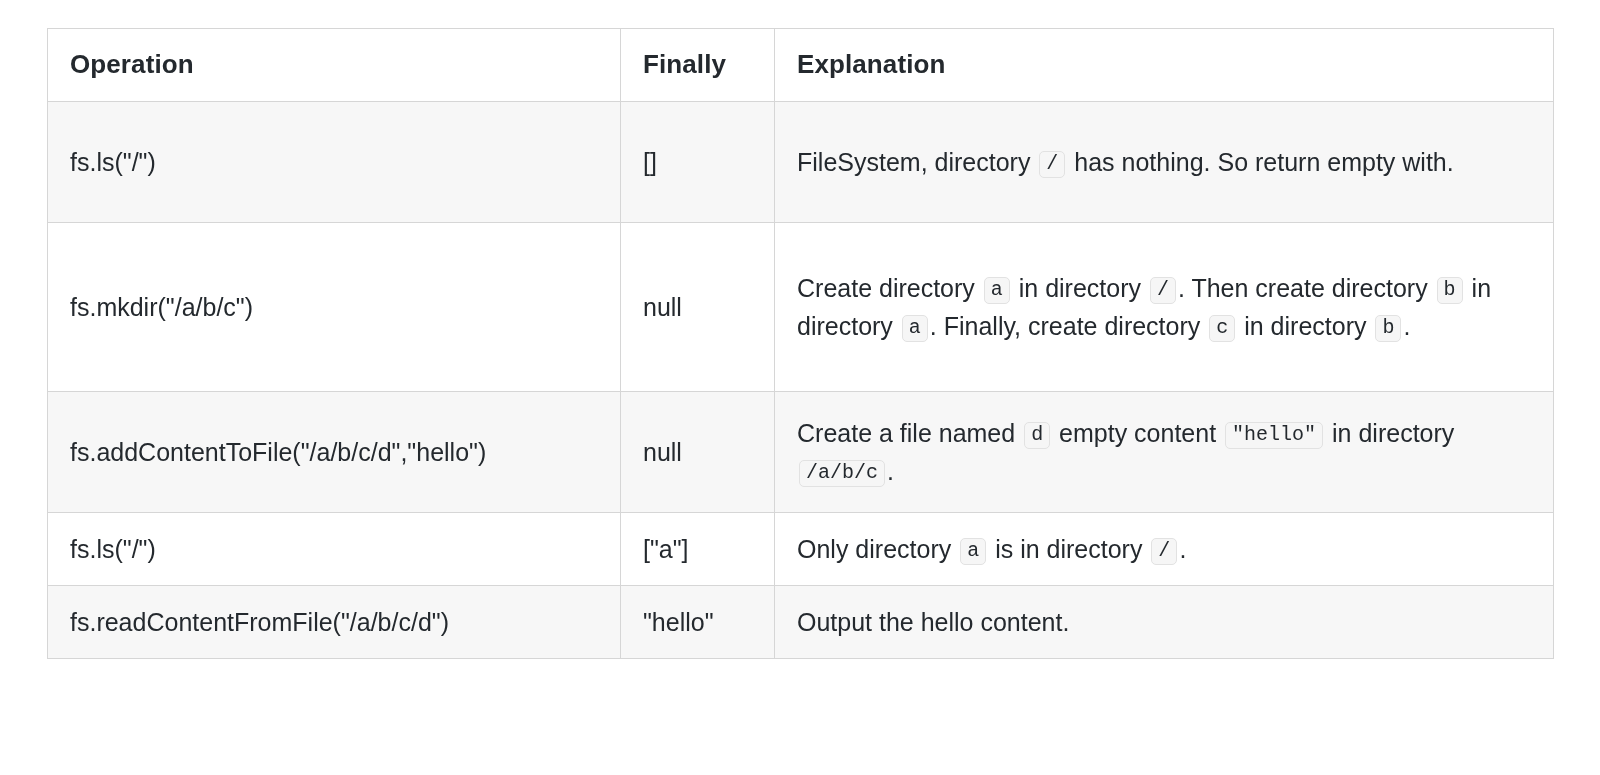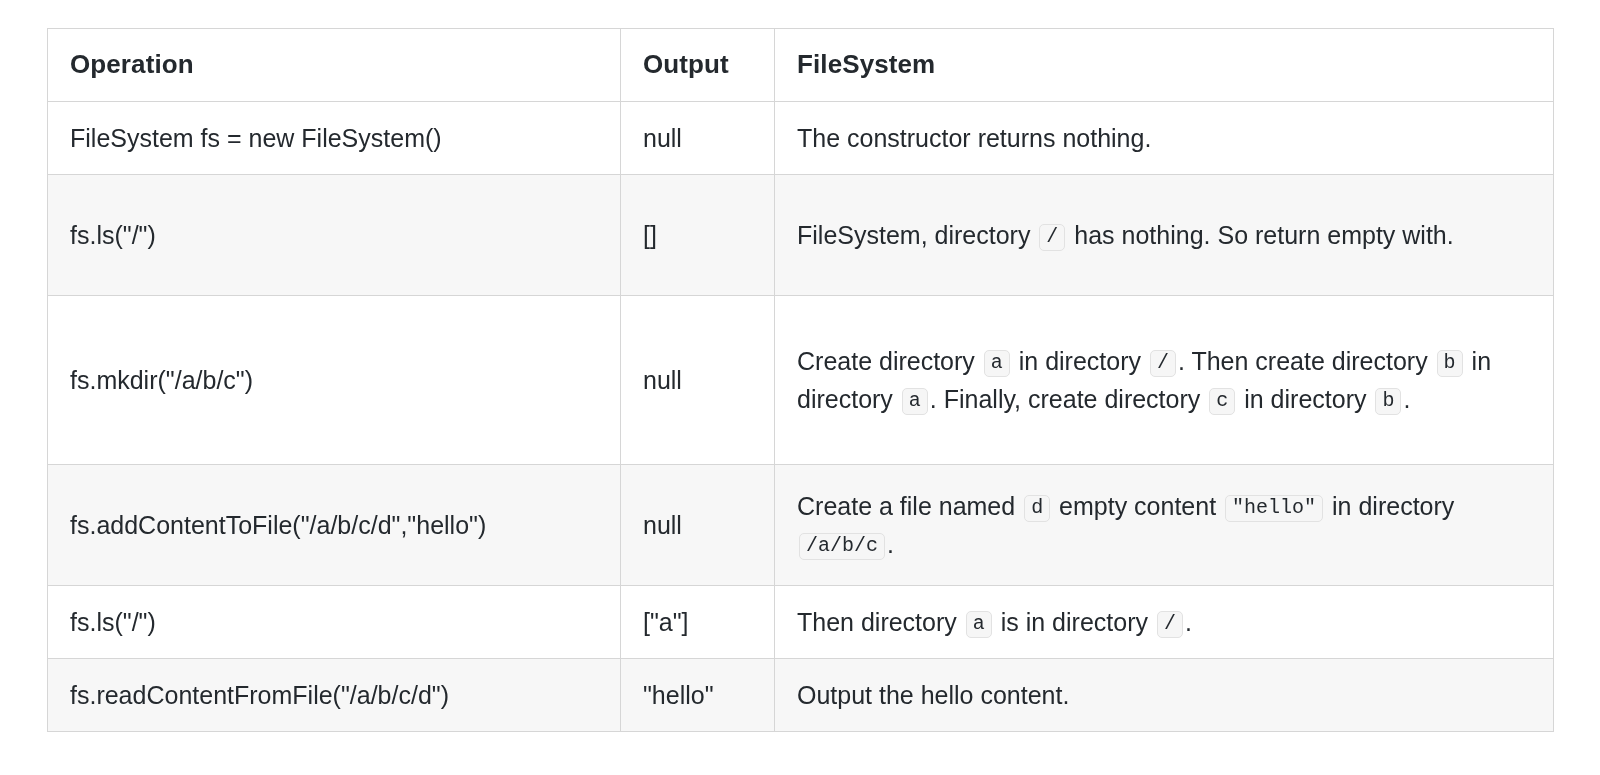--- a/index.html
+++ b/index.html
@@ -104,49 +104,44 @@
   <div class="table-wrap">
     <table class="op-table">
       <colgroup>
         <col class="col-op">
         <col class="col-out">
         <col class="col-exp">
       </colgroup>
       <thead>
         <tr>
           <th>Operation</th>
-          <th>Output</th>
-          <th>FileSystem</th>
+          <th>Finally</th>
+          <th>Explanation</th>
         </tr>
       </thead>
       <tbody id="table-body">
-          <tr class="plain" data-row="0">
-            <td class="cell-op">FileSystem fs = new FileSystem()</td>
-            <td class="cell-out">null</td>
-            <td class="cell-exp"><span>The constructor returns nothing.</span></td>
-          </tr>
           <tr class="stripe" data-row="1">
             <td class="cell-op">fs.ls("/")</td>
             <td class="cell-out">[]</td>
             <td class="cell-exp"><span>FileSystem, directory </span><code class="chip">/</code><span> has nothing. So return empty with.</span></td>
           </tr>
           <tr class="plain" data-row="2">
             <td class="cell-op">fs.mkdir("/a/b/c")</td>
             <td class="cell-out">null</td>
             <td class="cell-exp"><span>Create directory </span><code class="chip">a</code><span> in directory </span><code class="chip">/</code><span>. Then create directory </span><code class="chip">b</code><span> in directory </span><code class="chip">a</code><span>. Finally, create directory </span><code class="chip">c</code><span> in directory </span><code class="chip">b</code><span>.</span></td>
           </tr>
           <tr class="stripe" data-row="3">
             <td class="cell-op">fs.addContentToFile("/a/b/c/d","hello")</td>
             <td class="cell-out">null</td>
             <td class="cell-exp"><span>Create a file named </span><code class="chip">d</code><span> empty content </span><code class="chip">"hello"</code><span> in directory </span><code class="chip">/a/b/c</code><span>.</span></td>
           </tr>
           <tr class="plain" data-row="4">
             <td class="cell-op">fs.ls("/")</td>
             <td class="cell-out">["a"]</td>
-            <td class="cell-exp"><span>Then directory </span><code class="chip">a</code><span> is in directory </span><code class="chip">/</code><span>.</span></td>
+            <td class="cell-exp"><span>Only directory </span><code class="chip">a</code><span> is in directory </span><code class="chip">/</code><span>.</span></td>
           </tr>
           <tr class="stripe" data-row="5">
             <td class="cell-op">fs.readContentFromFile("/a/b/c/d")</td>
             <td class="cell-out">"hello"</td>
             <td class="cell-exp"><span>Output the hello content.</span></td>
           </tr>
         </tbody>
     </table>
   </div>
 </div>

